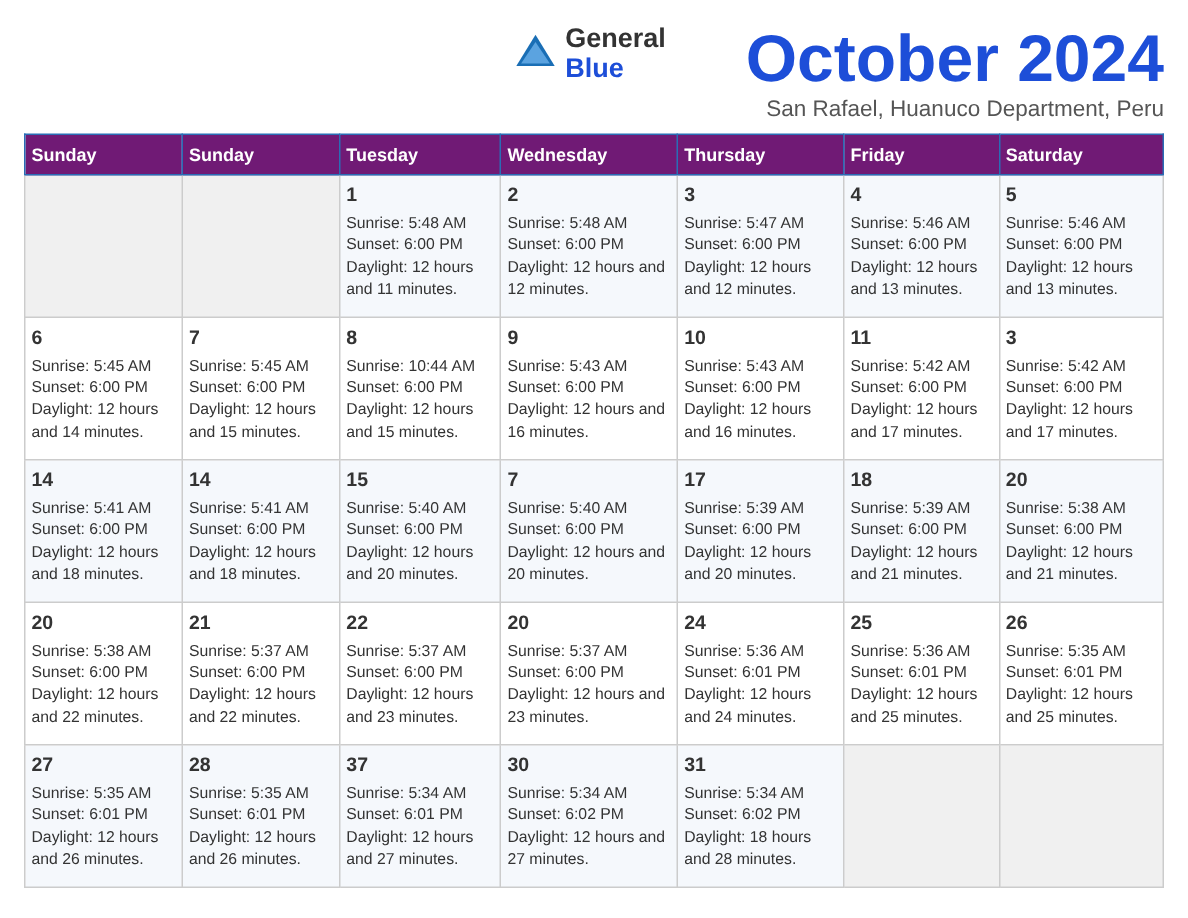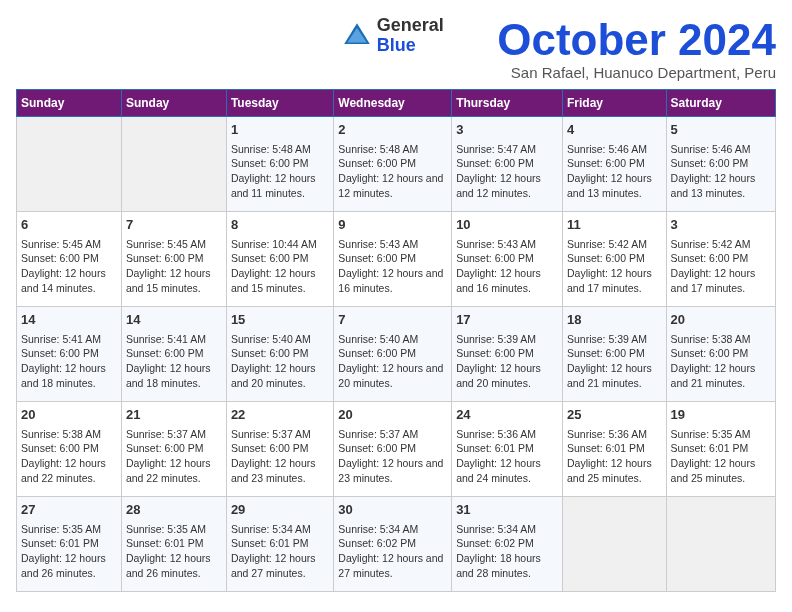--- a/index.html
+++ b/index.html
@@ -148,25 +148,25 @@
         <td><span class="day-num">18</span><span>Sunrise: 5:39 AM</span><br><span>Sunset: 6:00 PM</span><br><span>Daylight: 12 hours and 21 minutes.</span></td>
         <td><span class="day-num">20</span><span>Sunrise: 5:38 AM</span><br><span>Sunset: 6:00 PM</span><br><span>Daylight: 12 hours and 21 minutes.</span></td>
       </tr>
       <tr>
         <td><span class="day-num">20</span><span>Sunrise: 5:38 AM</span><br><span>Sunset: 6:00 PM</span><br><span>Daylight: 12 hours and 22 minutes.</span></td>
         <td><span class="day-num">21</span><span>Sunrise: 5:37 AM</span><br><span>Sunset: 6:00 PM</span><br><span>Daylight: 12 hours and 22 minutes.</span></td>
         <td><span class="day-num">22</span><span>Sunrise: 5:37 AM</span><br><span>Sunset: 6:00 PM</span><br><span>Daylight: 12 hours and 23 minutes.</span></td>
         <td><span class="day-num">20</span><span>Sunrise: 5:37 AM</span><br><span>Sunset: 6:00 PM</span><br><span>Daylight: 12 hours and 23 minutes.</span></td>
         <td><span class="day-num">24</span><span>Sunrise: 5:36 AM</span><br><span>Sunset: 6:01 PM</span><br><span>Daylight: 12 hours and 24 minutes.</span></td>
         <td><span class="day-num">25</span><span>Sunrise: 5:36 AM</span><br><span>Sunset: 6:01 PM</span><br><span>Daylight: 12 hours and 25 minutes.</span></td>
-        <td><span class="day-num">19</span><span>Sunrise: 5:35 AM</span><br><span>Sunset: 6:01 PM</span><br><span>Daylight: 12 hours and 25 minutes.</span></td>
+        <td><span class="day-num">26</span><span>Sunrise: 5:35 AM</span><br><span>Sunset: 6:01 PM</span><br><span>Daylight: 12 hours and 25 minutes.</span></td>
       </tr>
       <tr>
         <td><span class="day-num">27</span><span>Sunrise: 5:35 AM</span><br><span>Sunset: 6:01 PM</span><br><span>Daylight: 12 hours and 26 minutes.</span></td>
         <td><span class="day-num">28</span><span>Sunrise: 5:35 AM</span><br><span>Sunset: 6:01 PM</span><br><span>Daylight: 12 hours and 26 minutes.</span></td>
-        <td><span class="day-num">29</span><span>Sunrise: 5:34 AM</span><br><span>Sunset: 6:01 PM</span><br><span>Daylight: 12 hours and 27 minutes.</span></td>
+        <td><span class="day-num">37</span><span>Sunrise: 5:34 AM</span><br><span>Sunset: 6:01 PM</span><br><span>Daylight: 12 hours and 27 minutes.</span></td>
         <td><span class="day-num">30</span><span>Sunrise: 5:34 AM</span><br><span>Sunset: 6:02 PM</span><br><span>Daylight: 12 hours and 27 minutes.</span></td>
         <td><span class="day-num">31</span><span>Sunrise: 5:34 AM</span><br><span>Sunset: 6:02 PM</span><br><span>Daylight: 18 hours and 28 minutes.</span></td>
         <td class="empty-cell"></td>
         <td class="empty-cell"></td>
       </tr>
     </tbody>
 </table>
 
 </body></html>

